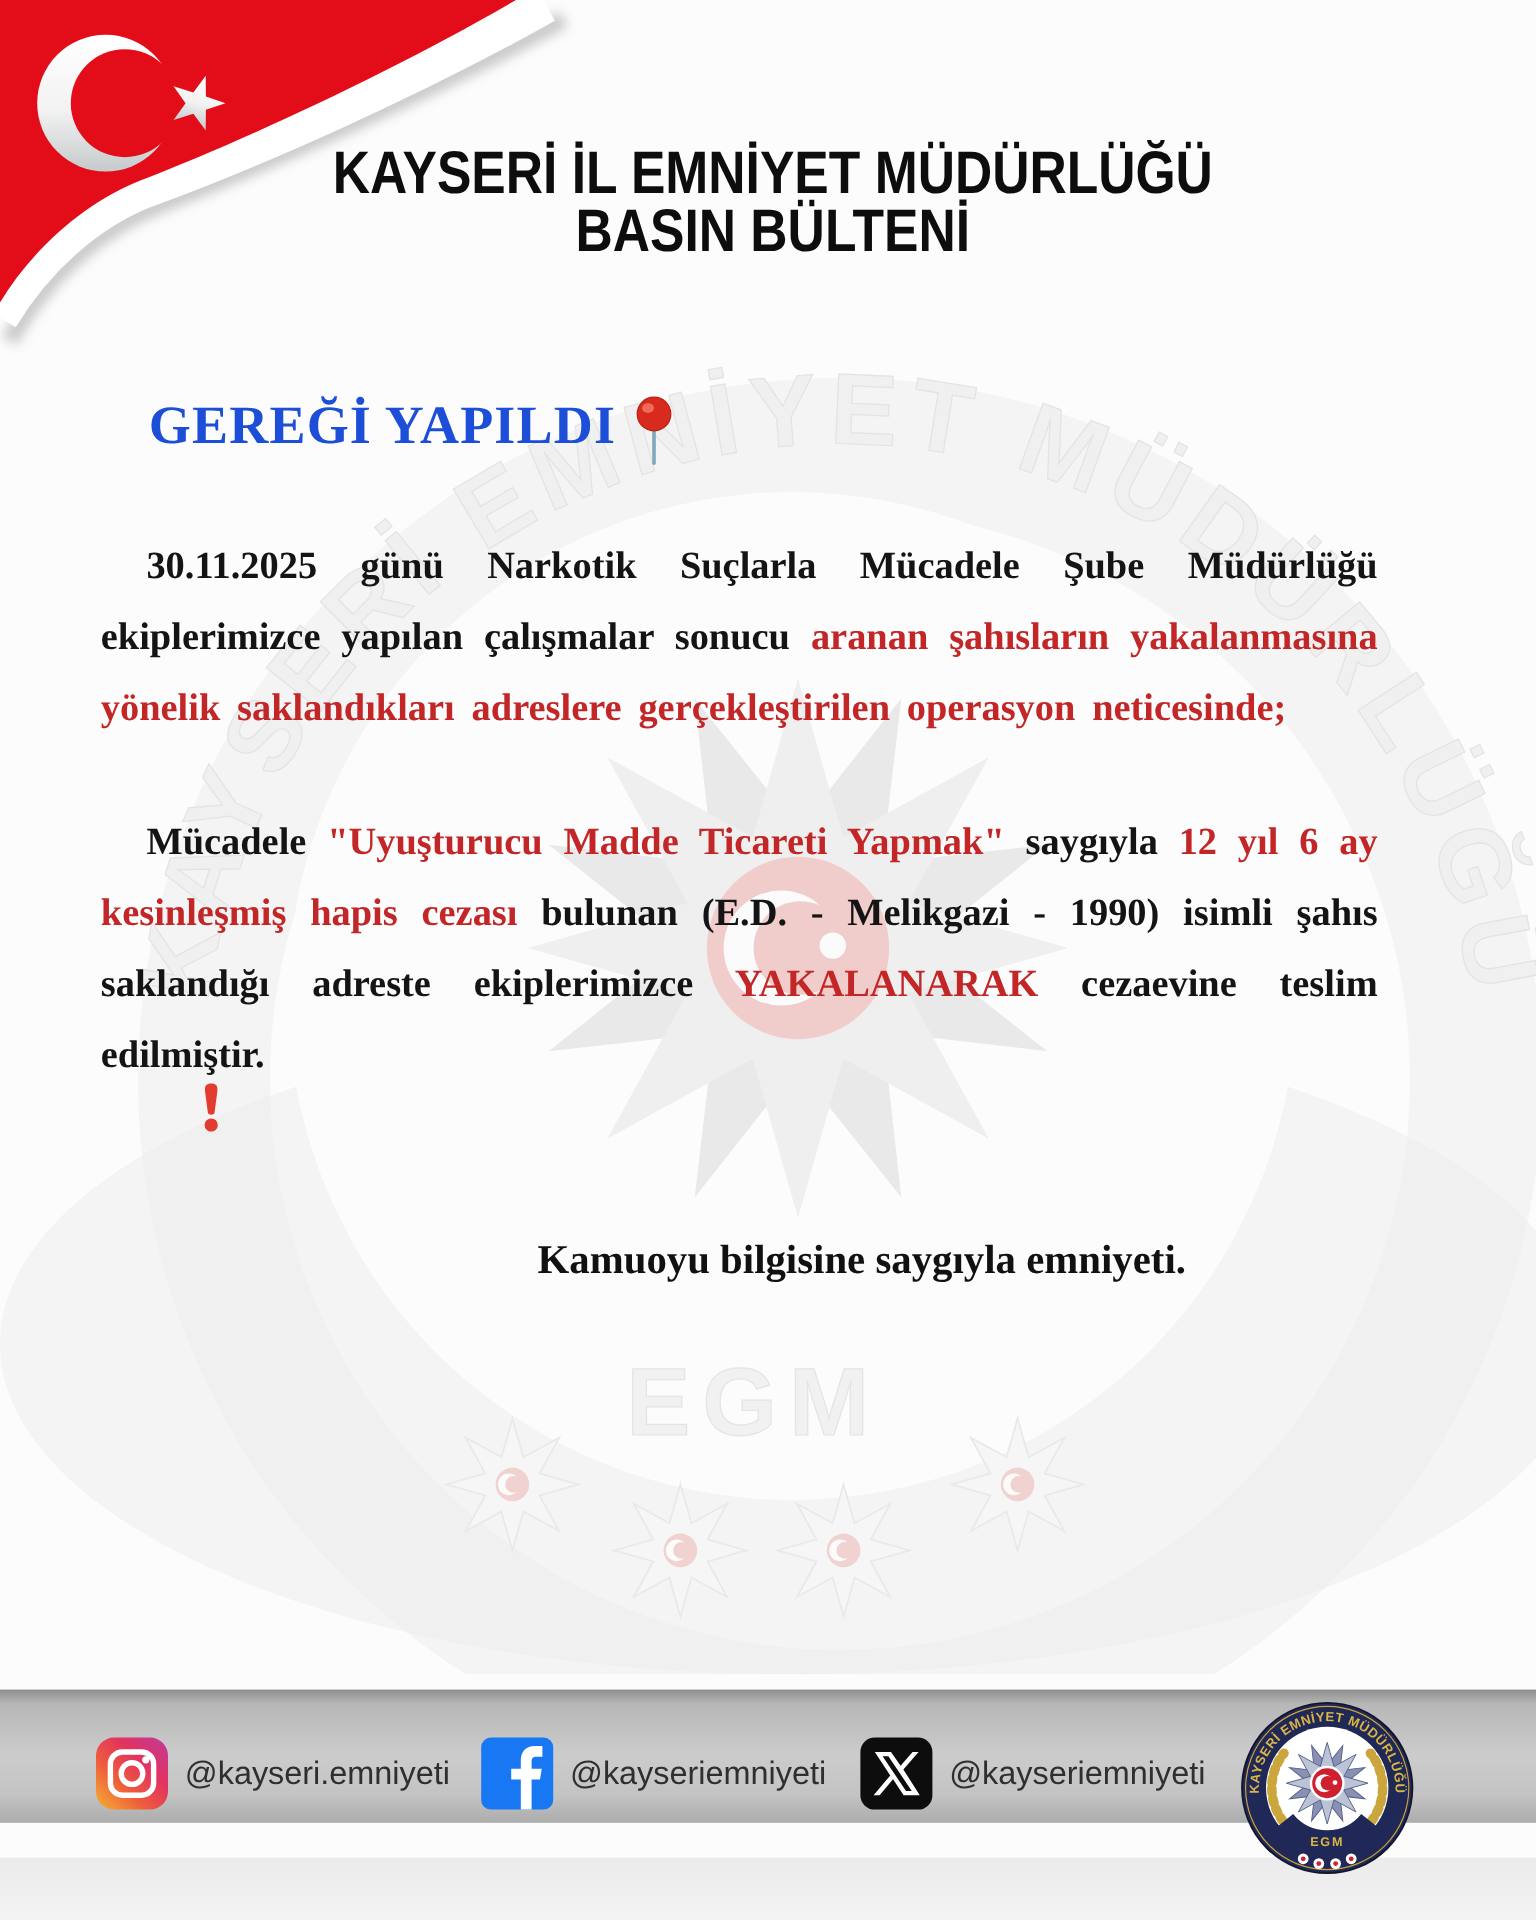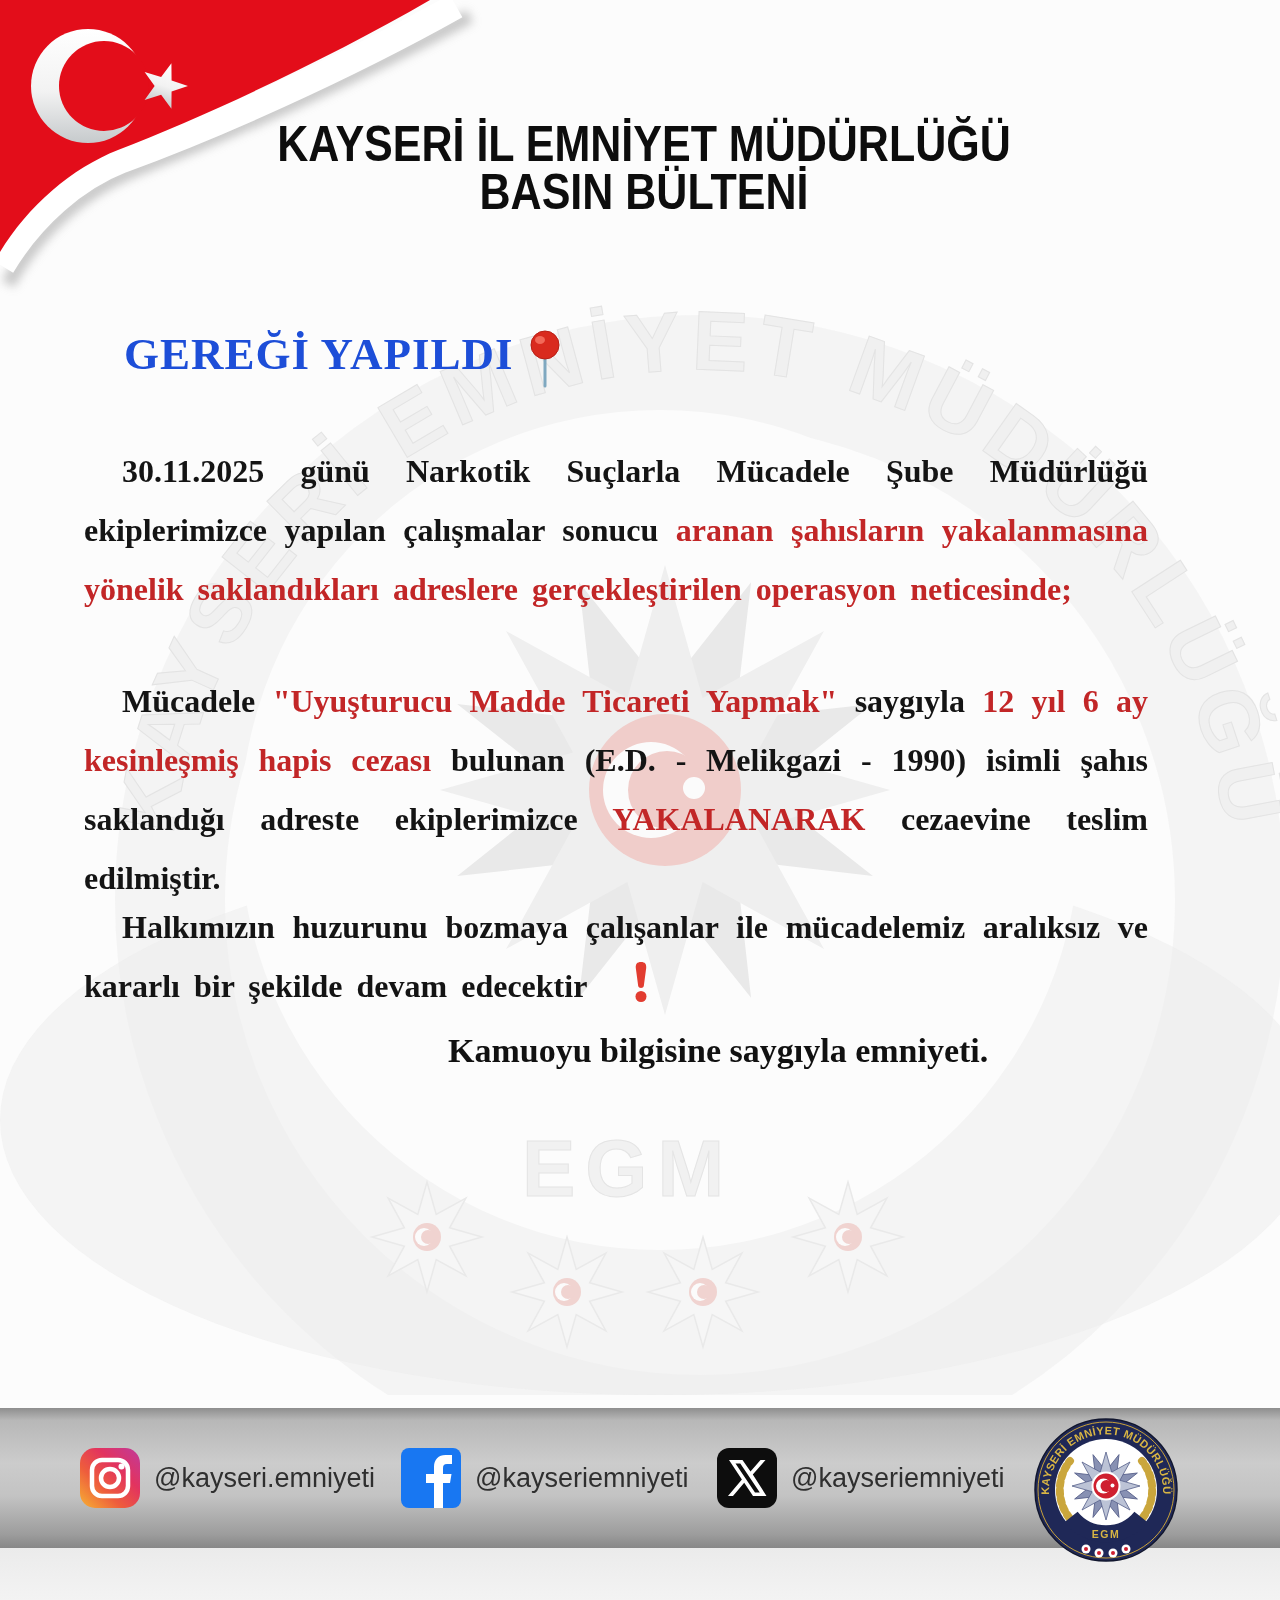--- a/index.html
+++ b/index.html
@@ -27,21 +27,21 @@
   
   .bodytext{position:absolute;left:84px;width:1064px;font-size:32px;font-weight:700;
             line-height:59px;color:#141414;text-align:justify;text-indent:38px;word-spacing:6px;}
   .p1{top:410px;} .p2{top:640px;} .p3{top:866px;}
   .red{color:#c22627;}
   .closing{position:absolute;left:448px;top:1032px;font-size:34px;font-weight:700;color:#111;white-space:nowrap;}
 
   .excl{display:inline-block;vertical-align:-6px;margin-left:8px;}
 
   
-  .footer-bar{position:absolute;left:0;top:1408px;width:1280px;height:140px;
+  .footer-bar{position:absolute;left:0;top:1408px;width:1280px;height:111px;
       background:linear-gradient(180deg,#8e8e8e 0px,#b7b7b7 12px,#cccccc 55px,#c3c3c3 88px,#9d9d9d 126px,#878787 140px);}
   .bottom-strip{position:absolute;left:0;top:1548px;width:1280px;height:52px;
       background:linear-gradient(180deg,#ebebeb,#f3f3f3);}
   .social{position:absolute;top:39px;height:62px;display:flex;align-items:center;gap:13px;}
   .social-ig{left:79px;} .social-fb{left:400px;} .social-x{left:716px;}
   .handle{font-family:"Liberation Sans","DejaVu Sans",sans-serif;font-size:27px;color:#2f2f2f;white-space:nowrap;}
   .badge{position:absolute;left:1031px;top:1416px;width:150px;height:150px;}
 </style>
 </head>
 <body>
@@ -118,21 +118,21 @@
       <circle cx="17" cy="15" r="14" fill="#d92a1e"></circle>
       <circle cx="17" cy="15" r="14" fill="none" stroke="#b81f15" stroke-width="1"></circle>
       <ellipse cx="12" cy="10" rx="5" ry="4" fill="#f4705f" opacity="0.9"></ellipse>
     </svg>
   </div>
 
   <p class="bodytext p1"><span>30.11.2025 günü Narkotik Suçlarla Mücadele Şube Müdürlüğü ekiplerimizce yapılan çalışmalar sonucu</span> <span class="red">aranan şahısların yakalanmasına yönelik saklandıkları adreslere gerçekleştirilen operasyon neticesinde;</span></p>
 
   <p class="bodytext p2"><span>Mücadele</span> <span class="red">"Uyuşturucu Madde Ticareti Yapmak"</span> <span>saygıyla</span> <span class="red">12 yıl 6 ay kesinleşmiş hapis cezası</span> <span>bulunan (E.D. - Melikgazi - 1990) isimli şahıs saklandığı adreste ekiplerimizce</span> <span class="red">YAKALANARAK</span> <span>cezaevine teslim edilmiştir.</span></p>
 
-  <p class="bodytext p3"><span>Halkımızın huzurunu bozmaya çalışanlar ile mücadelemiz aralıksız ve kararlı bir şekilde devam edecektir</span><span class="excl"><svg width="16" height="42" viewBox="0 0 16 42" aria-hidden="true">
+  <p class="bodytext p3"><span class="excl"><svg width="16" height="42" viewBox="0 0 16 42" aria-hidden="true">
           <path d="M8,1 C12,1 13.5,3 13.2,7 L10.8,25 C10.5,27.5 5.5,27.5 5.2,25 L2.8,7 C2.5,3 4,1 8,1 Z" fill="#e23c30"></path>
           <circle cx="8" cy="35.5" r="5.5" fill="#e23c30"></circle>
         </svg></span></p>
 
   <div class="closing">Kamuoyu bilgisine saygıyla emniyeti.</div>
 
   <div class="footer-bar">
 
     <div class="social social-ig">
       <svg width="62" height="62" viewBox="0 0 62 62" aria-hidden="true">

